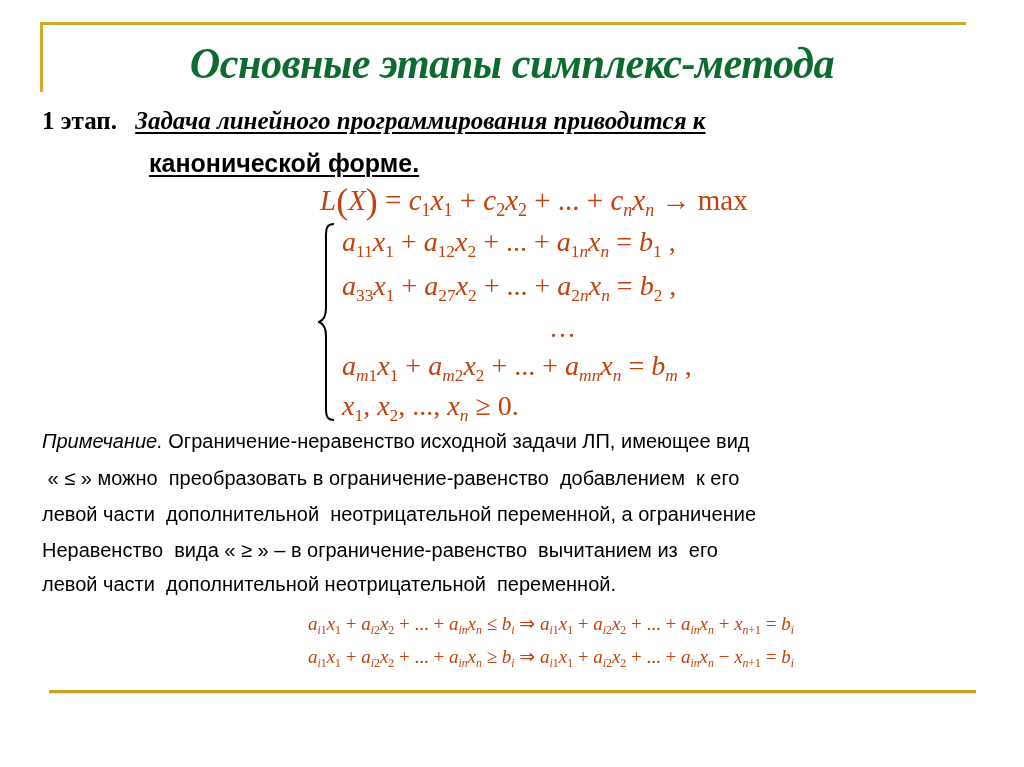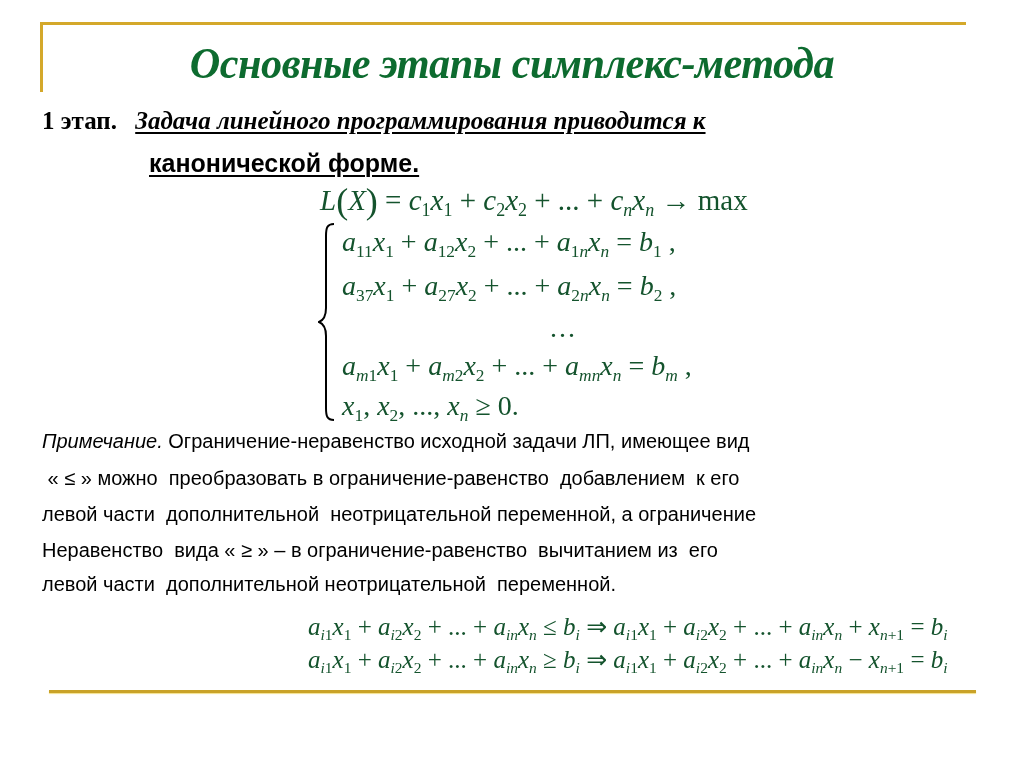--- a/index.html
+++ b/index.html
@@ -16,21 +16,21 @@
            font-size: 44px; color: #0d6b2f; letter-spacing: -0.5px; transform: scaleX(0.96); }
 
   .stage { position: absolute; left: 42px; top: 100px; font-family: Liberation Serif, serif;
            font-weight: bold; font-size: 25px; color: #000; line-height: 42px; }
   .stage .num { margin-right: 12px; }
   .stage .task { font-style: italic; text-decoration: underline; text-decoration-thickness: 2px; text-underline-offset: 3px; }
   .stage-line2 { position: absolute; left: 149px; top: 142px; font-family: "Liberation Sans", sans-serif;
            font-weight: bold; font-size: 25px; color: #000; line-height: 42px;
            text-decoration: underline; text-decoration-thickness: 2px; text-underline-offset: 3px; }
 
-  .math { font-family: "Liberation Serif", serif; color: #14532d; }
+  .math { font-family: "Liberation Serif", serif; color: #c2410c; }
   .math i { font-style: italic; }
   .math sub { font-size: 62%; vertical-align: -0.35em; line-height: 0; }
 
   .objective { position: absolute; left: 320px; top: 180px; font-size: 29px; white-space: nowrap; }
   .brace { position: absolute; left: 318px; top: 222px; font-family: "Liberation Serif", serif;
            font-size: 10px; width: 20px; height: 200px; }
   .brace svg { display: block; }
   .constraint { position: absolute; left: 342px; font-size: 28px; white-space: nowrap; text-align: right; }
   .c1 { top: 226px; }
   .c2 { top: 270px; }
@@ -40,21 +40,21 @@
 
   .note { position: absolute; left: 42px; font-family: "Liberation Sans", sans-serif; font-size: 20px;
           color: #000; white-space: pre; line-height: 24px; }
   .note .lbl { font-style: italic; }
   .n1 { top: 429px; }
   .n2 { top: 466px; }
   .n3 { top: 502px; }
   .n4 { top: 538px; }
   .n5 { top: 572px; }
 
-  .transform { position: absolute; left: 308px; font-size: 25px; white-space: nowrap; }
+  .transform { position: absolute; left: 308px; font-size: 19px; white-space: nowrap; }
   .t1 { top: 612px; }
   .t2 { top: 645px; }
 </style>
 </head>
 <body>
 
 <div class="slide">
   <div class="top-rule"></div>
   <div class="left-rule"></div>
 
@@ -74,21 +74,21 @@
   <div class="brace">
     <svg width="20" height="200" viewBox="0 0 20 200">
       <path d="M16 2 C9 2 8 6 8 14 L8 86 C8 94 6 98 1 100 C6 102 8 106 8 114 L8 186 C8 194 9 198 16 198" fill="none" stroke="#000" stroke-width="2"></path>
     </svg>
   </div>
 
   <div class="math constraint c1">
     <i>a</i><sub>11</sub><i>x</i><sub>1</sub> + <i>a</i><sub>12</sub><i>x</i><sub>2</sub> + ... + <i>a</i><sub>1<i>n</i></sub><i>x</i><sub><i>n</i></sub> = <i>b</i><sub>1</sub> ,
   </div>
   <div class="math constraint c2">
-    <i>a</i><sub>37</sub><i>x</i><sub>1</sub> + <i>a</i><sub>27</sub><i>x</i><sub>2</sub> + ... + <i>a</i><sub>2<i>n</i></sub><i>x</i><sub><i>n</i></sub> = <i>b</i><sub>2</sub> ,
+    <i>a</i><sub>33</sub><i>x</i><sub>1</sub> + <i>a</i><sub>27</sub><i>x</i><sub>2</sub> + ... + <i>a</i><sub>2<i>n</i></sub><i>x</i><sub><i>n</i></sub> = <i>b</i><sub>2</sub> ,
   </div>
   <div class="math constraint cdots">...</div>
   <div class="math constraint c3">
     <i>a</i><sub><i>m</i>1</sub><i>x</i><sub>1</sub> + <i>a</i><sub><i>m</i>2</sub><i>x</i><sub>2</sub> + ... + <i>a</i><sub><i>mn</i></sub><i>x</i><sub><i>n</i></sub> = <i>b</i><sub><i>m</i></sub> ,
   </div>
   <div class="math constraint c4">
     <i>x</i><sub>1</sub>, <i>x</i><sub>2</sub>, ..., <i>x</i><sub><i>n</i></sub> ≥ 0.
   </div>
 
   <div class="note n2"> « ≤ » можно  преобразовать в ограничение-равенство  добавлением  к его</div>

